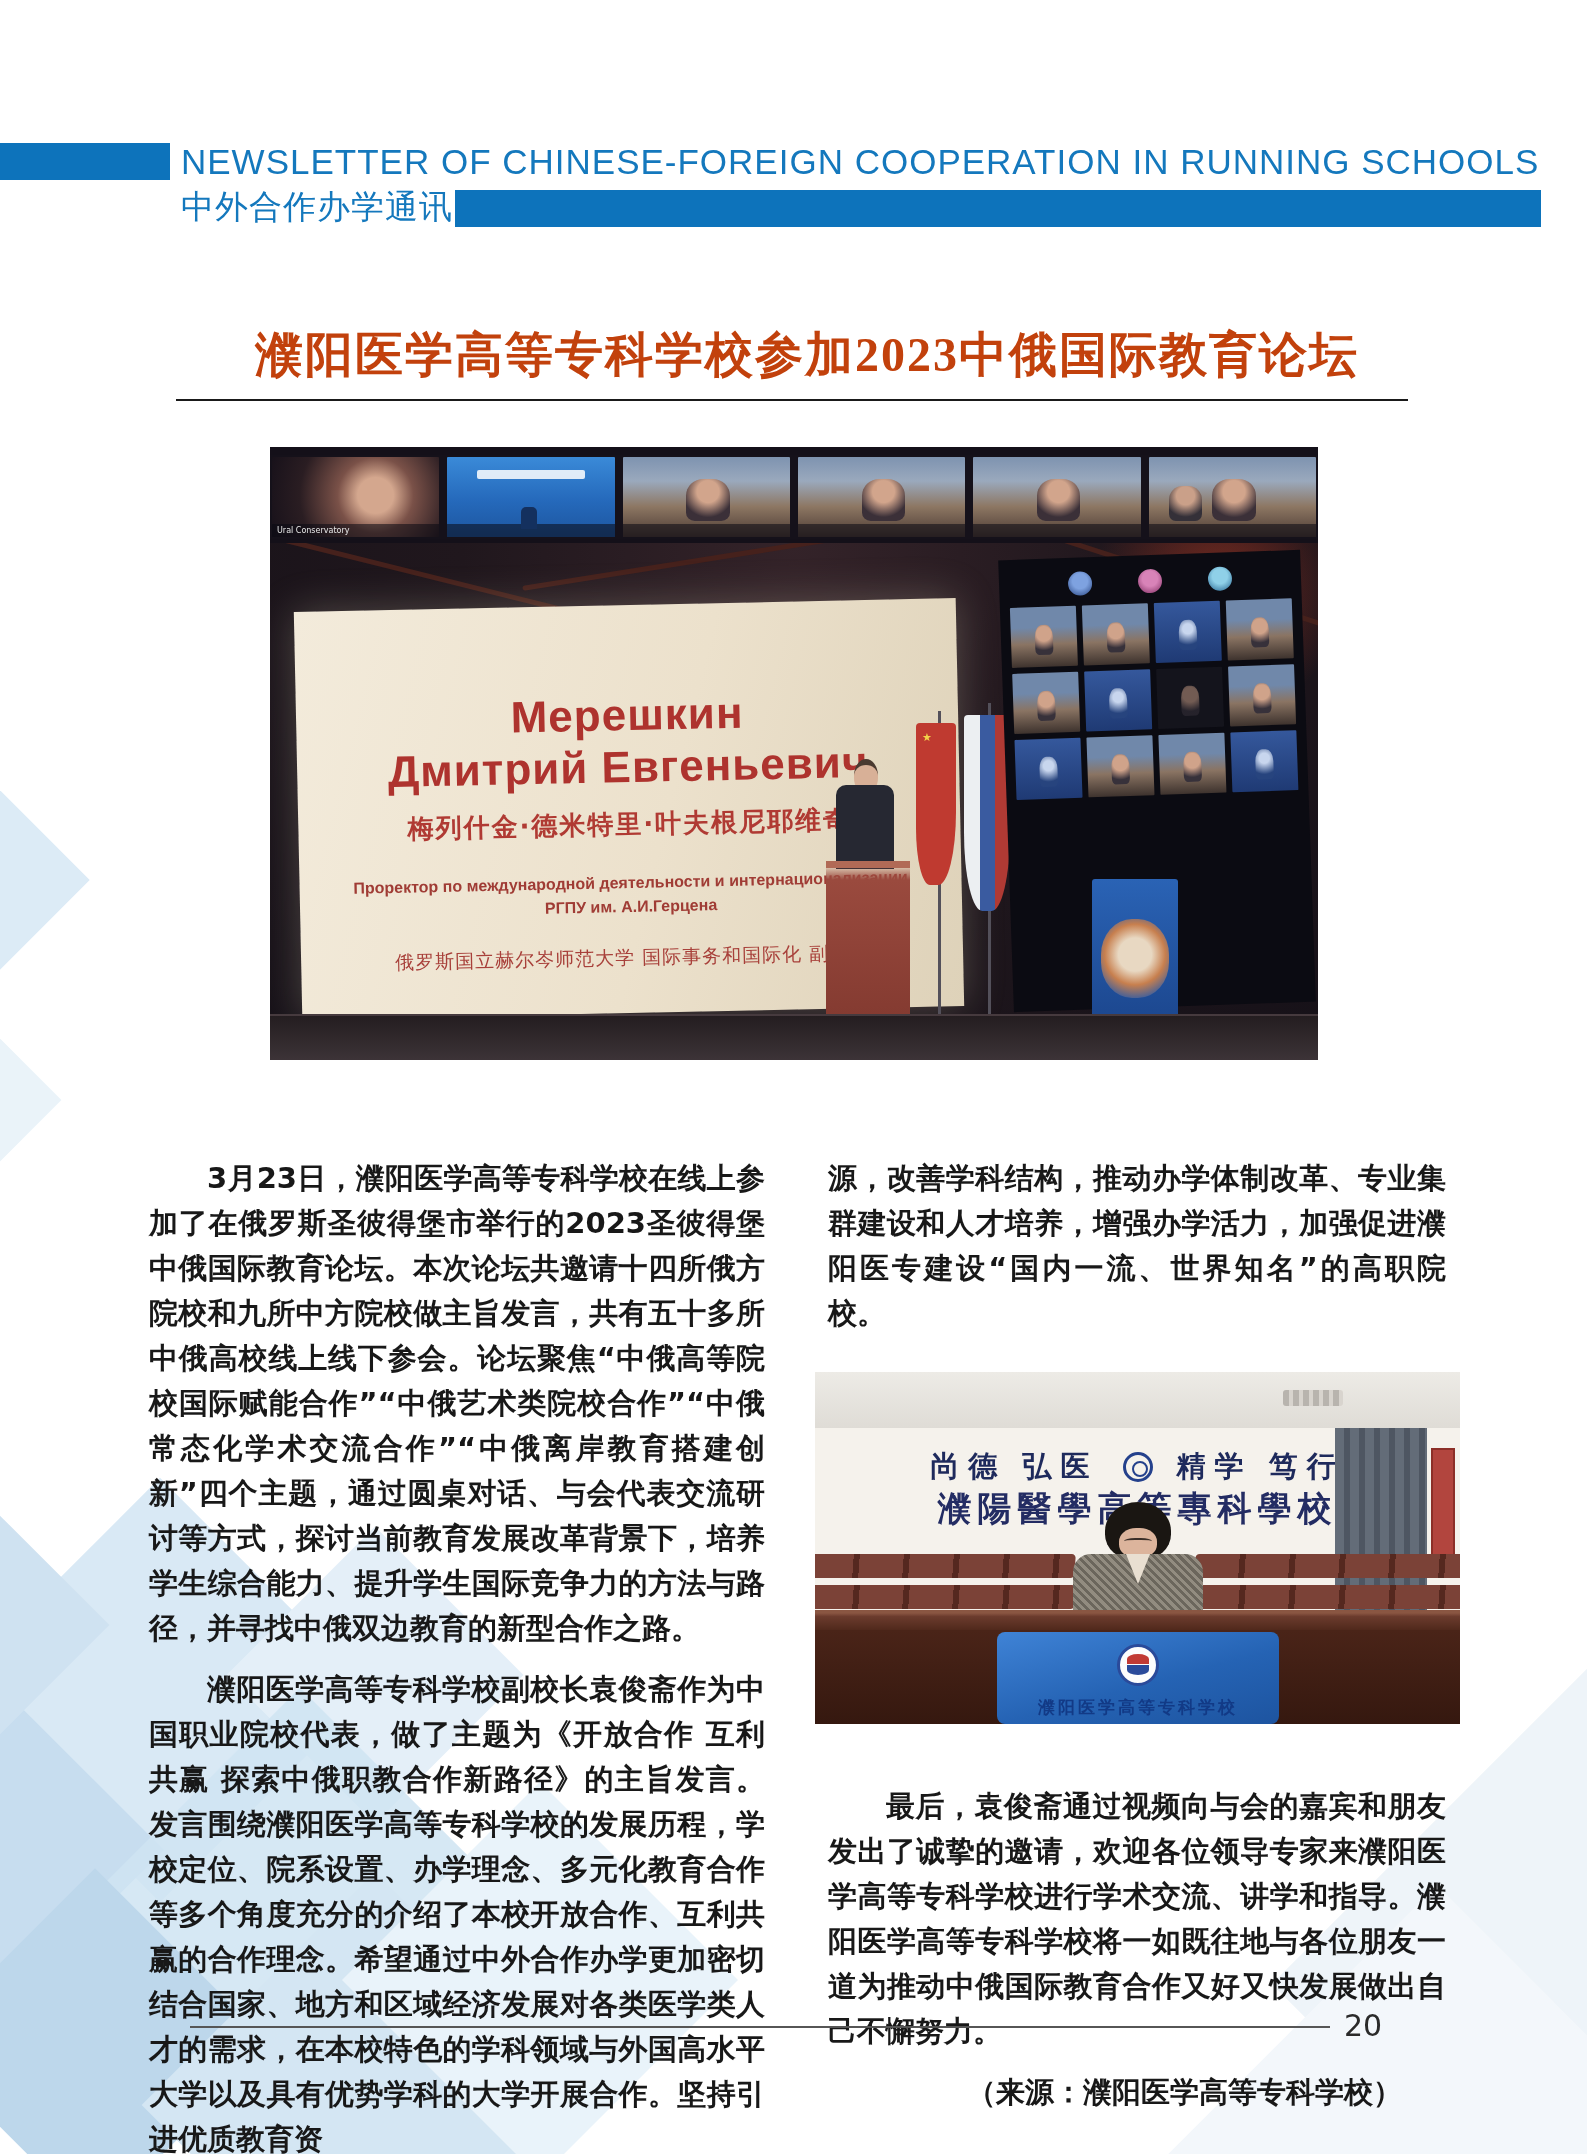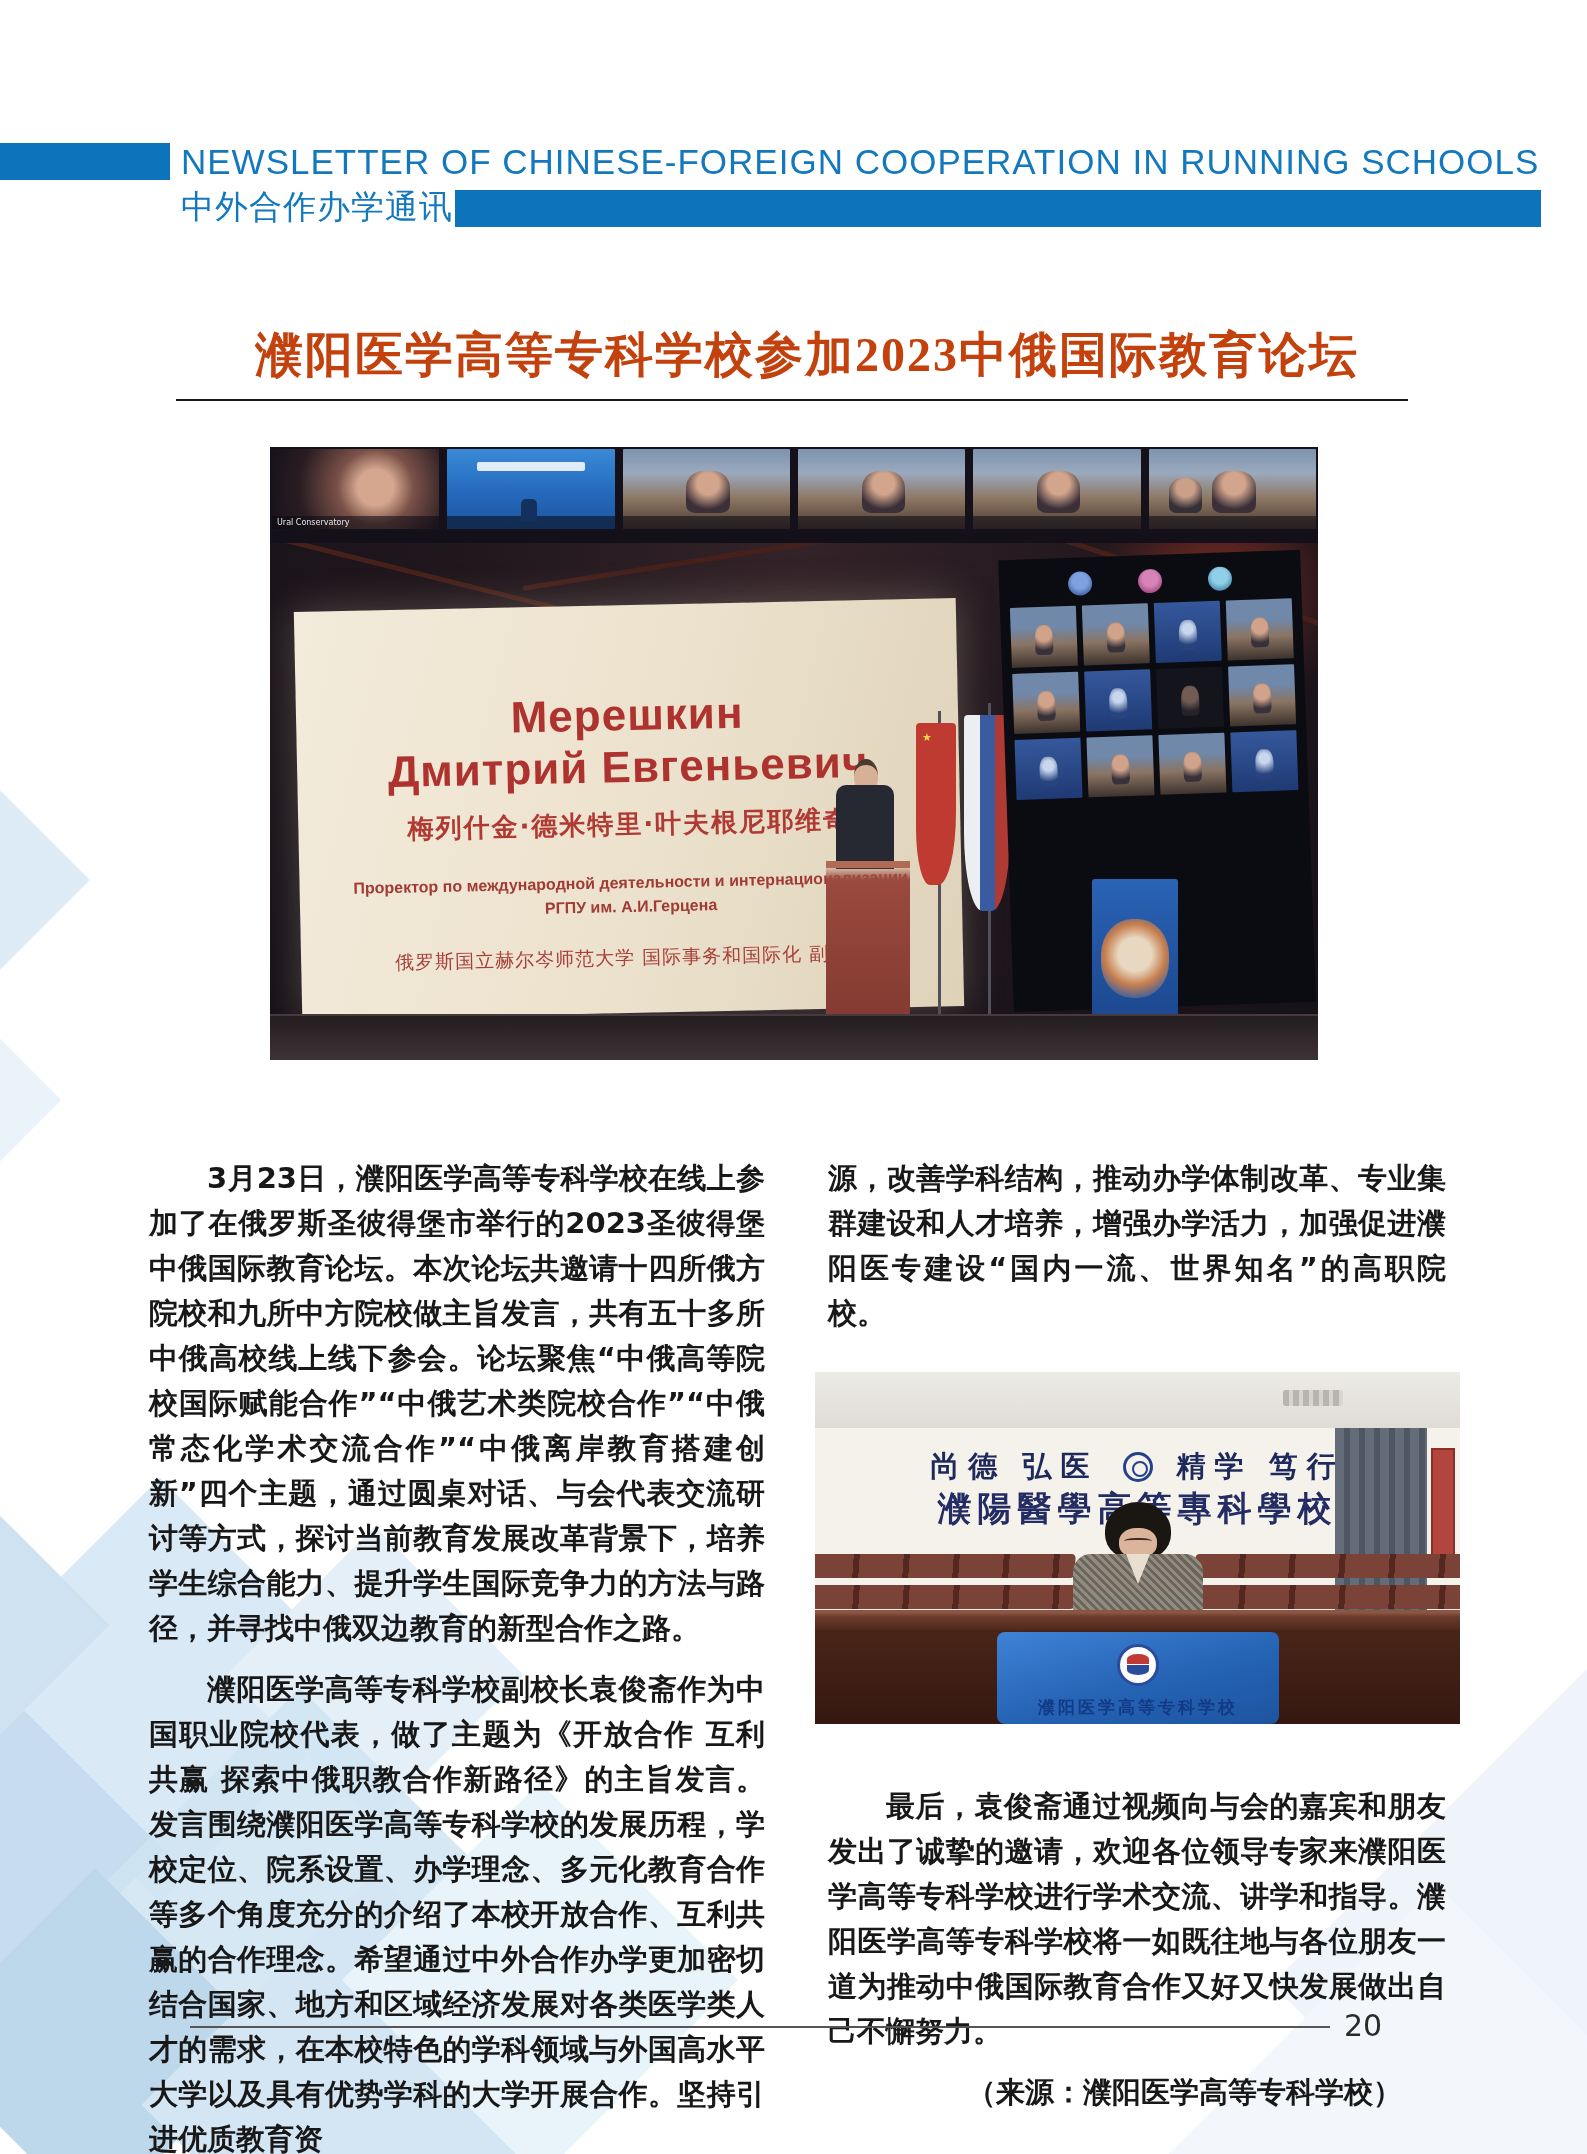--- a/index.html
+++ b/index.html
@@ -34,21 +34,21 @@
 
   
   .art-title{position:absolute;left:184px;top:318px;width:1232px;z-index:2;margin:7px;
              font-family:"Liberation Serif","DejaVu Serif",serif;font-weight:bold;
              font-size:48px;line-height:60px;letter-spacing:2px;color:#c2410c;text-align:center;}
   .title-rule{position:absolute;left:176px;top:399px;width:1232px;height:2px;background:#1a1a1a;z-index:2;}
 
   
   .photo1{position:absolute;left:270px;top:447px;width:1048px;height:613px;margin:0;z-index:2;
           background:#141019;overflow:hidden;}
-  .strip{position:absolute;left:0;top:0;width:100%;height:84px;background:#15111a;
+  .strip{position:absolute;left:0;top:8px;width:100%;height:84px;background:#15111a;
          display:flex;gap:8px;padding:2px 2px;box-sizing:border-box;}
   .tile{position:relative;flex:1 1 0;border-radius:1px;overflow:hidden;background:#33363f;}
   .tile .cap{position:absolute;left:0;right:0;bottom:0;height:13px;background:rgba(10,10,18,.55);
              color:#e8e8e8;font-size:8px;line-height:13px;padding-left:5px;white-space:nowrap;overflow:hidden;}
   .tile.t1{background:radial-gradient(circle at 62% 48%,#d4a78e 0 16%,#7a5148 34%,#2a1d22 68%,#17111a 100%);}
   .tile.t2{background:linear-gradient(180deg,#3a8ad8 0%,#2569bb 55%,#1d569f 100%);}
   .tile.t2::before{content:"";position:absolute;left:18%;top:16%;width:64%;height:9px;background:rgba(255,255,255,.85);border-radius:2px;}
   .tile.t2::after{content:"";position:absolute;left:44%;bottom:10%;width:16px;height:22px;background:#14305e;border-radius:5px 5px 0 0;}
   .tile.t3,.tile.t4,.tile.t5,.tile.t6{background:linear-gradient(180deg,#7e93b0 0%,#9aa9bd 30%,#8d7763 62%,#4b3a33 100%);}
   .tile.t3::before,.tile.t4::before,.tile.t5::before,.tile.t6::before{

